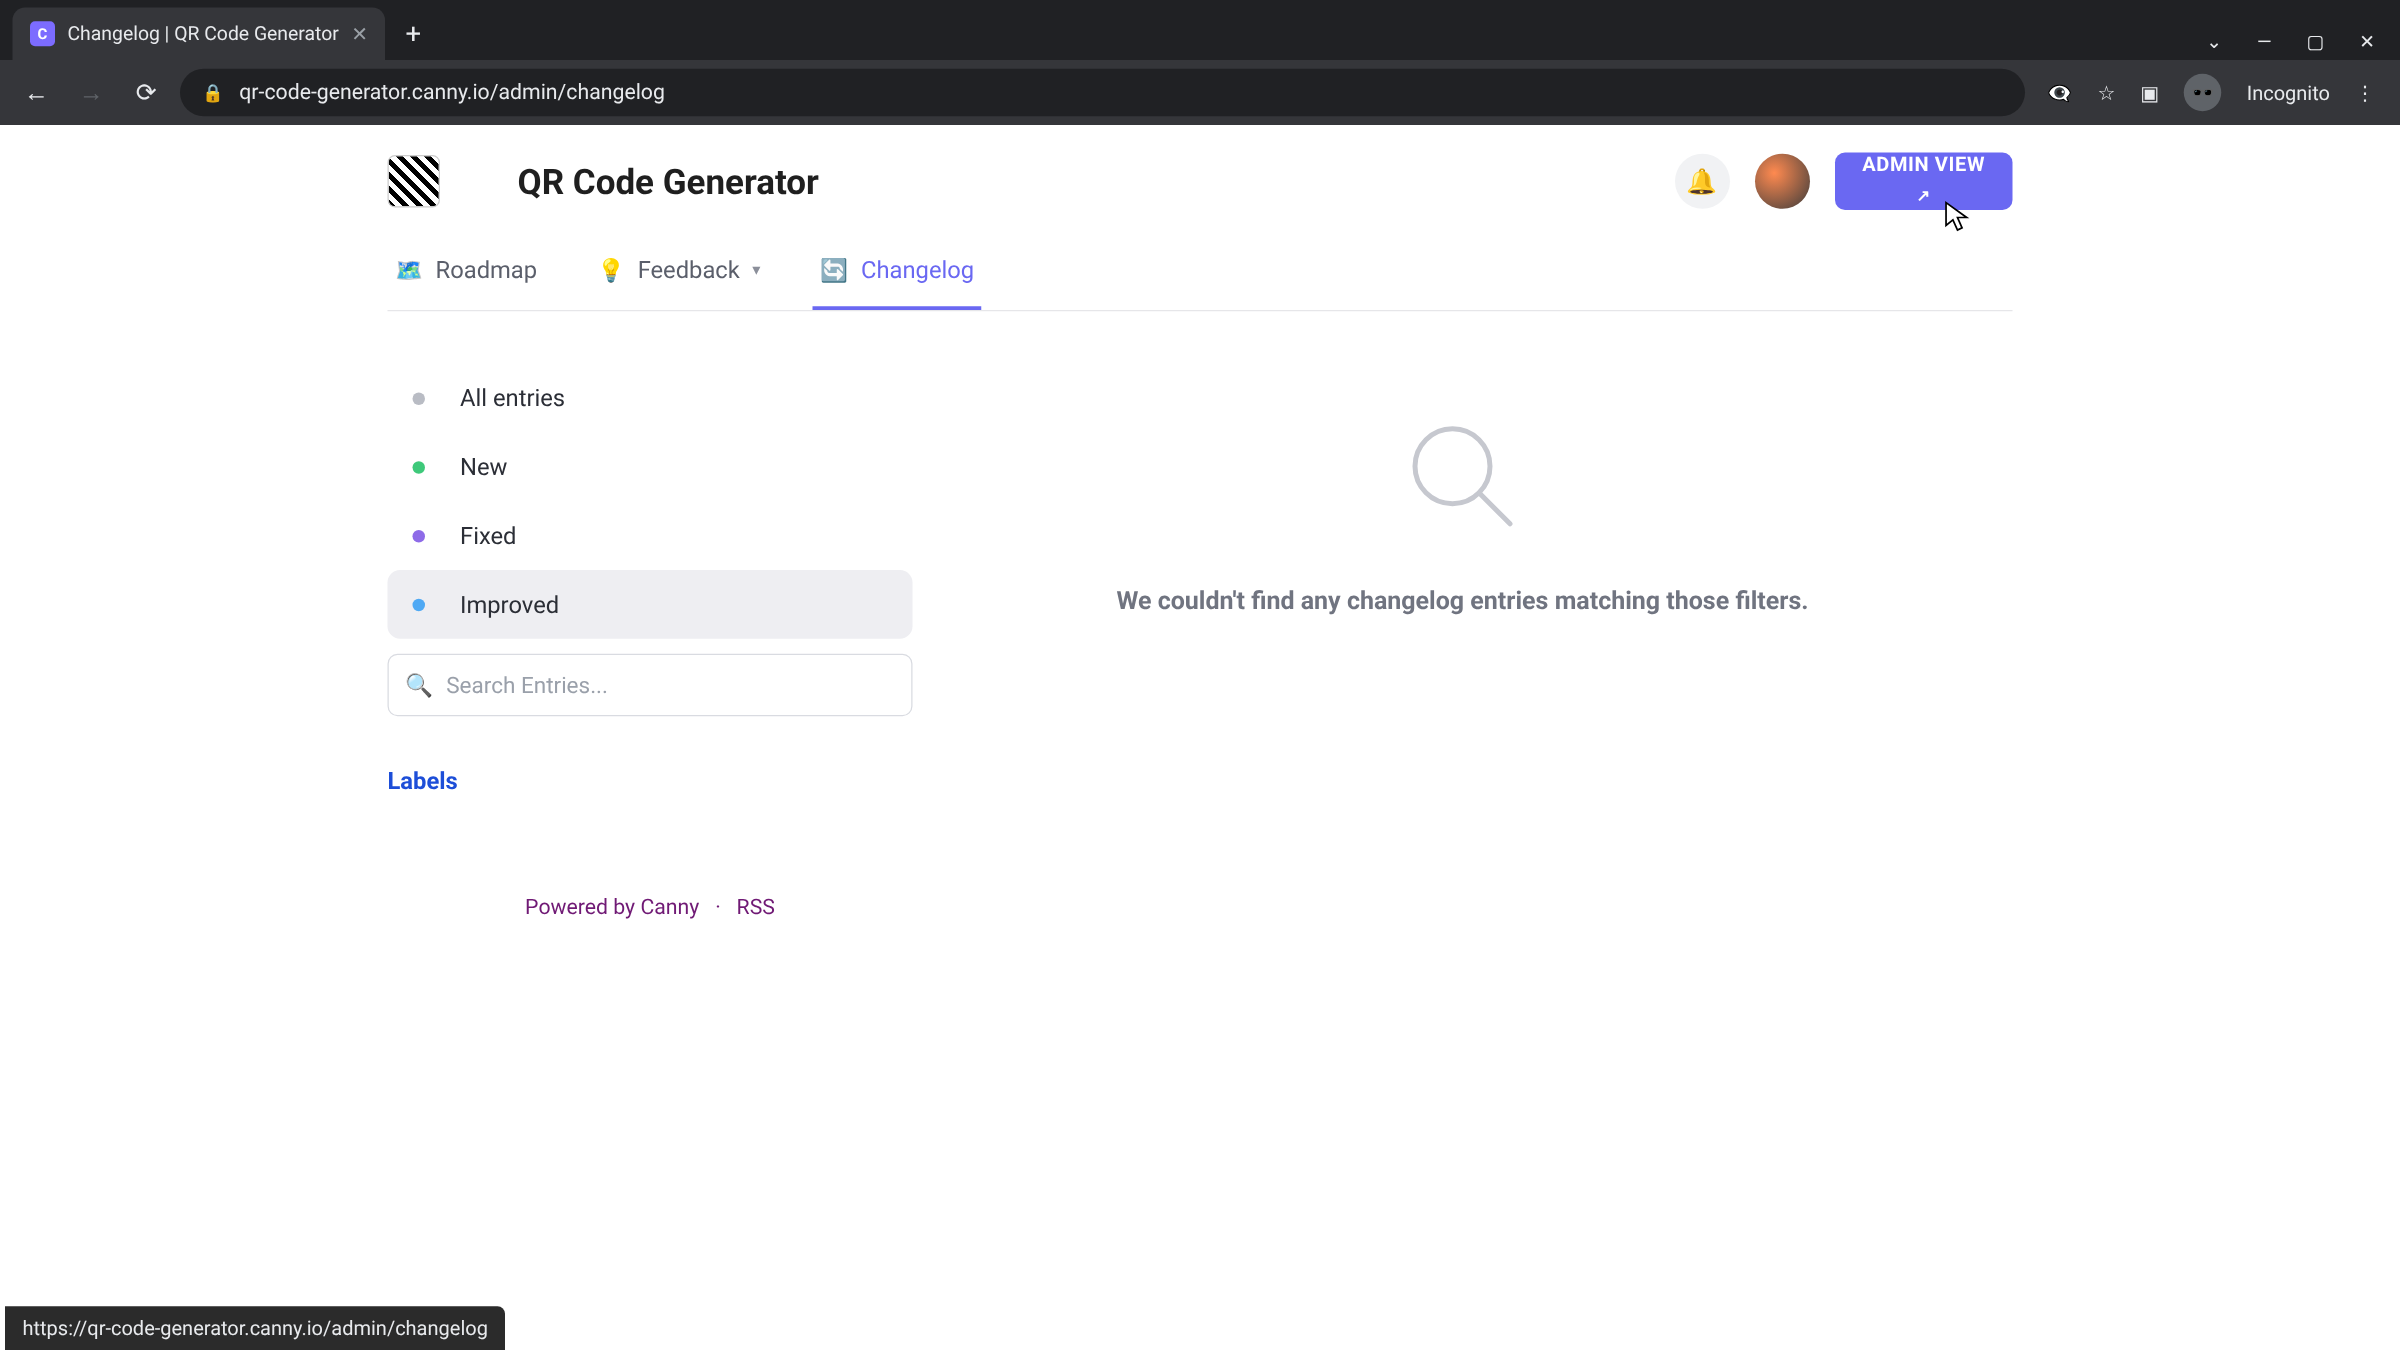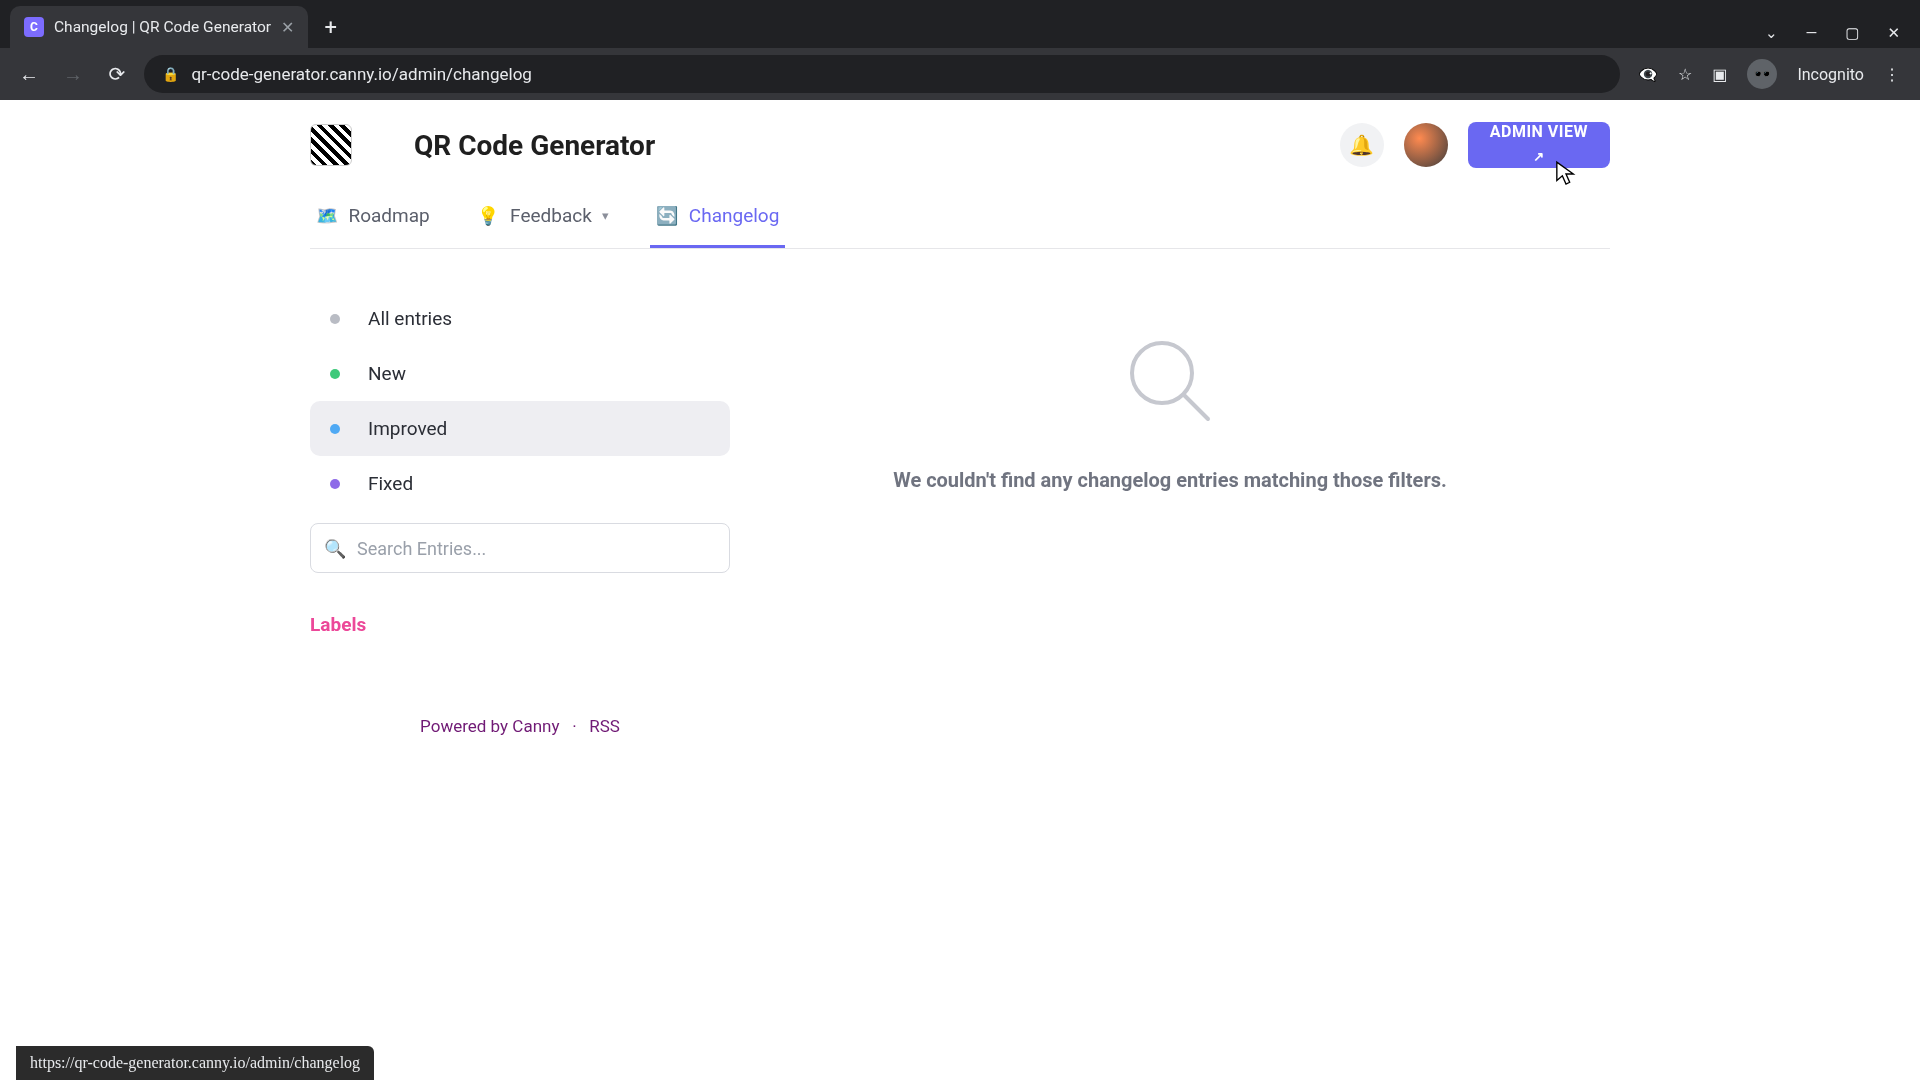--- a/index.html
+++ b/index.html
@@ -52,34 +52,34 @@
     .dot.grey   { background:#b9bcc4; }
     .dot.green  { background:#3ec97a; }
     .dot.blue   { background:#4fa9f4; }
     .dot.purple { background:#8e6be8; }
 
     .search-wrap { margin-top:12px; position:relative; }
     .search-wrap input { width:100%; height:50px; border:1px solid #d9dbe1; border-radius:8px; padding:0 16px 0 46px; font-size:18px; color:#333; }
     .search-wrap input::placeholder { color:#9aa0aa; }
     .search-ico { position:absolute; left:14px; top:50%; transform:translateY(-50%); color:#9aa0aa; font-size:18px; }
 
-    .labels-title { font-size:19px; font-weight:700; color:#ec4899; margin-top:40px; }
+    .labels-title { font-size:19px; font-weight:700; color:#1d4ed8; margin-top:40px; }
 
     .footer-links { color:#701a75; font-size:17px; margin-top:80px; text-align:center; }
     .footer-links span { cursor:pointer; }
 
     .main { flex:1; display:flex; flex-direction:column; align-items:center; padding-top:40px;font-weight:bold; }
     .big-search { color:#c6c8cf; }
     .empty-text { color:#707480; font-size:20px; text-align:center; margin-top:34px; line-height:1.5; }
 
     
     .cursor { position:absolute; left:1555px; top:160px; width:22px; height:28px; pointer-events:none; z-index:50; }
 
     
-    .status-link { position:absolute; left:16px; bottom:0; background:#2b2b2b; color:#e8eaed; font-size:16px; padding:8px 14px; border-top-right-radius:6px;font-family:Liberation Serif, serif; }
+    .status-link { position:absolute; left:4px; bottom:0; background:#2b2b2b; color:#e8eaed; font-size:16px; padding:8px 14px; border-top-right-radius:6px; }
   </style>
 </head>
 <body>
 
 <div class="chrome-top">
   <div class="tab">
     <span class="tab-favicon">C</span>
     <span>Changelog | QR Code Generator</span>
     <span class="tab-close">✕</span>
   </div>
@@ -148,27 +148,27 @@
       <div class="sidebar">
         <div class="filter-list">
           <div class="filter-item">
             <span class="dot grey"></span>
             <span>All entries</span>
           </div>
           <div class="filter-item">
             <span class="dot green"></span>
             <span>New</span>
           </div>
+          <div class="filter-item">
+            <span class="dot purple"></span>
+            <span>Fixed</span>
+          </div>
           <div class="filter-item selected">
             <span class="dot blue"></span>
             <span>Improved</span>
-          </div>
-          <div class="filter-item">
-            <span class="dot purple"></span>
-            <span>Fixed</span>
           </div>
         </div>
 
         <div class="search-wrap">
           <span class="search-ico">🔍</span>
           <input type="text" placeholder="Search Entries..." style="">
         </div>
 
         <div class="labels-title">Labels</div>
 

